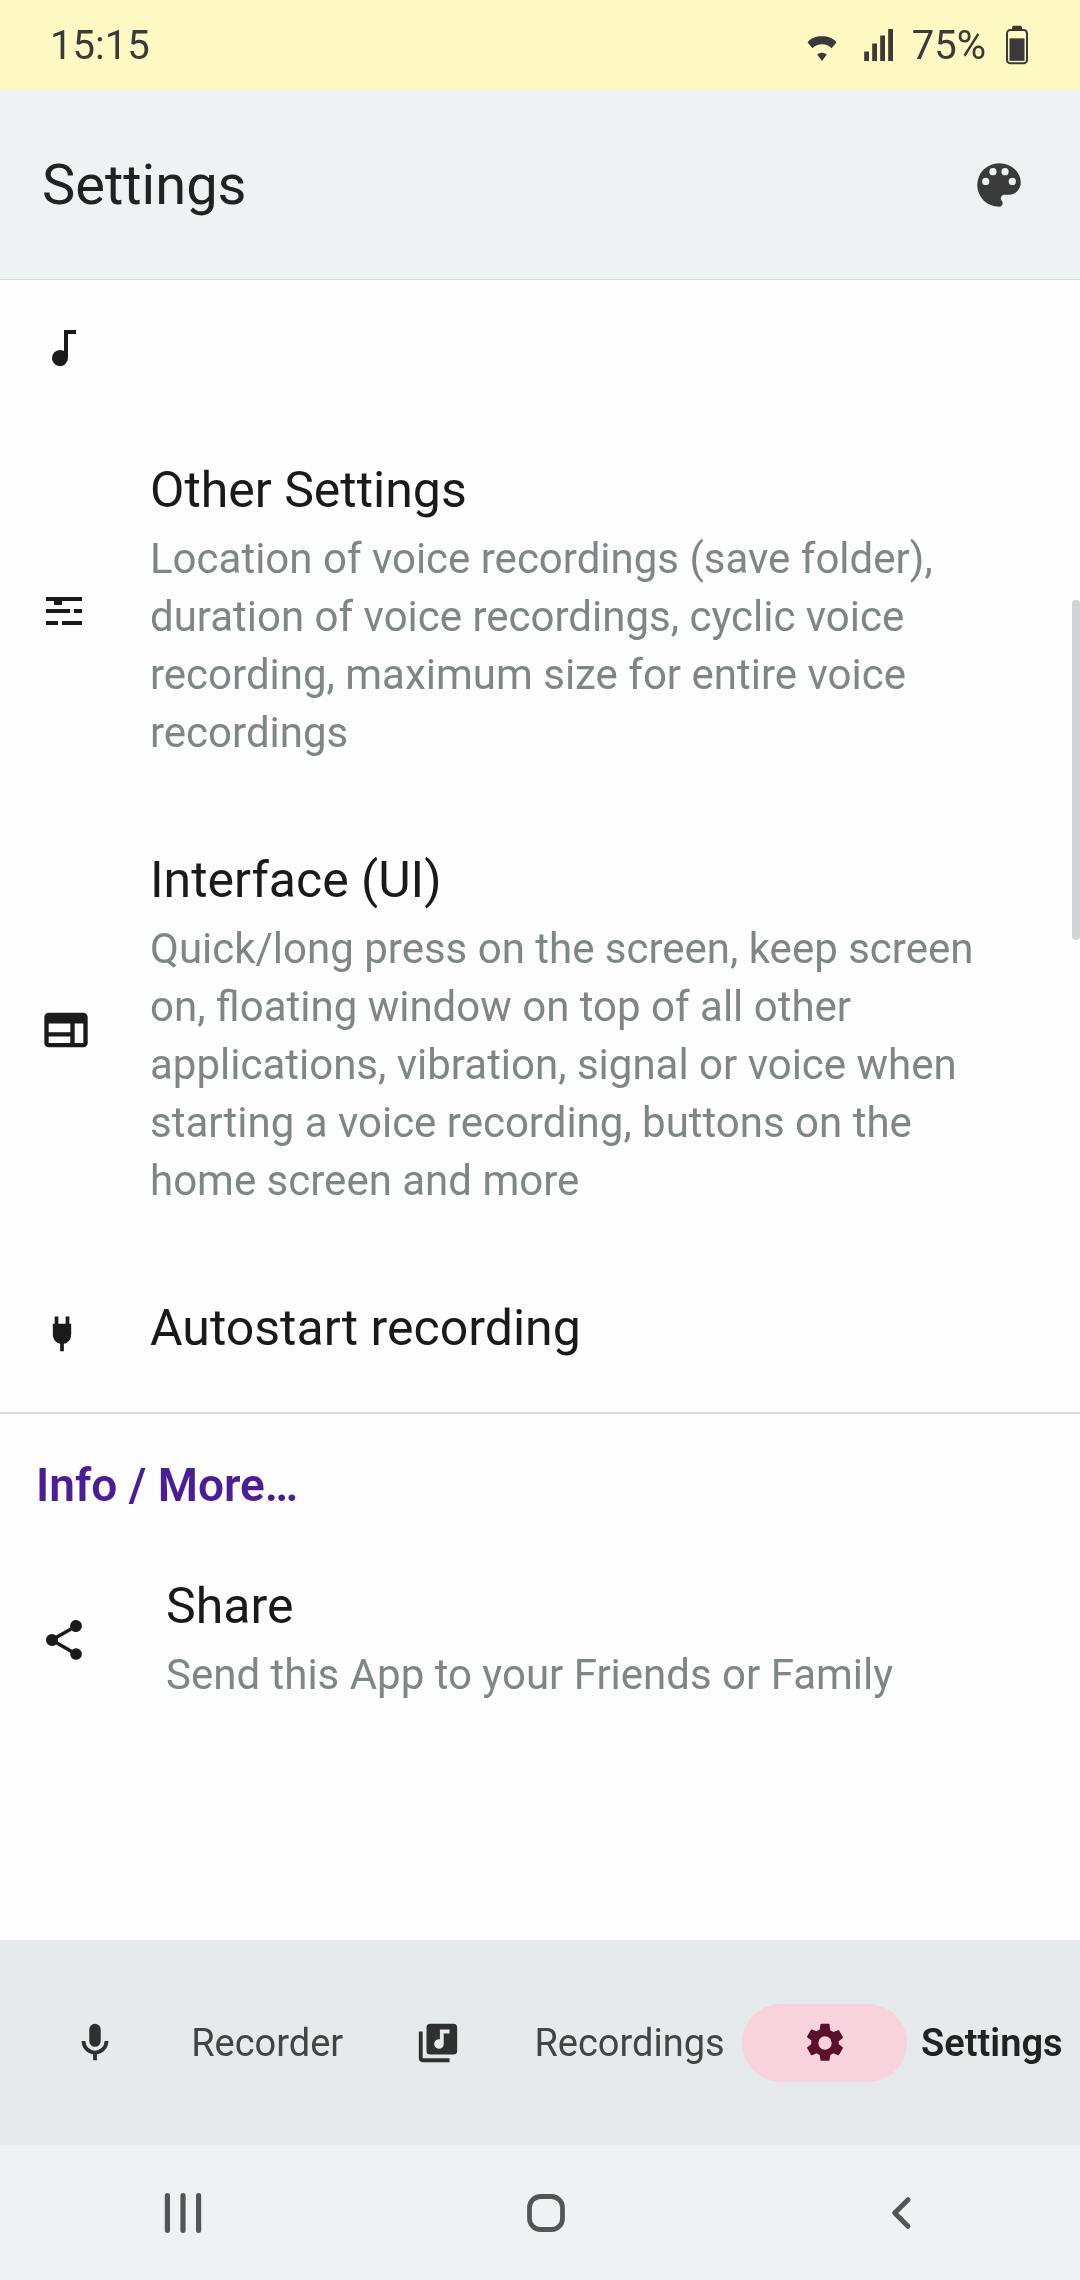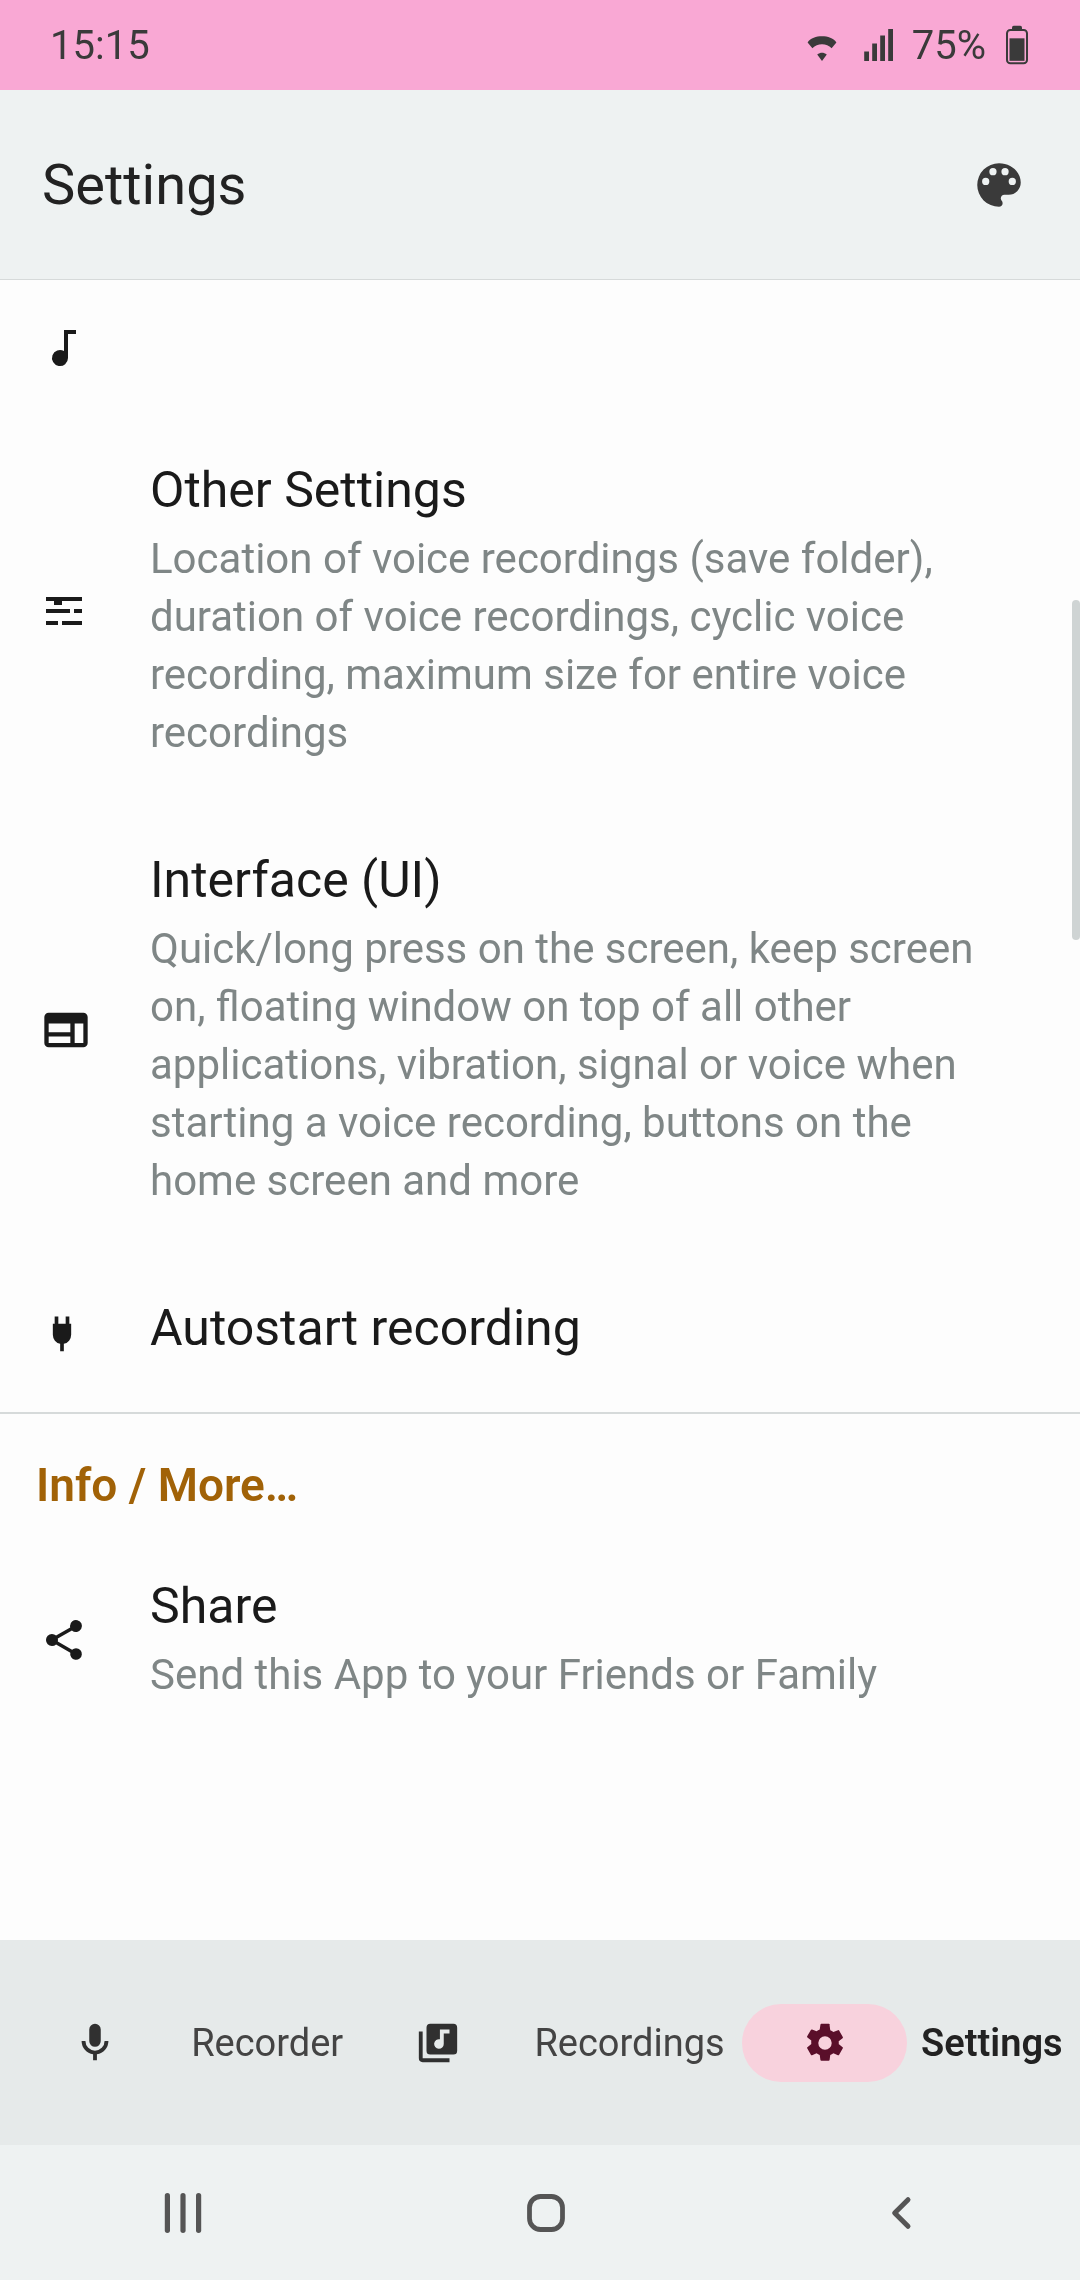--- a/index.html
+++ b/index.html
@@ -1,37 +1,37 @@
 <!DOCTYPE html>
 <html><head>
 <meta charset="utf-8">
 <style>
   * { margin:0; padding:0; box-sizing:border-box; -webkit-font-smoothing:antialiased; }
   html,body { width:1080px; height:2280px; overflow:hidden; font-family:-apple-system, Roboto, "Helvetica Neue", Arial, sans-serif; background:#eef2f2; color:#1a1a1a; }
   .screen { width:1080px; height:2280px; display:flex; flex-direction:column; }
 
   
-  .status-bar { height:90px; display:flex; align-items:center; justify-content:space-between; padding:0 50px; font-size:40px; color:#3a3a3a; background:#f9a8d4; }
+  .status-bar { height:90px; display:flex; align-items:center; justify-content:space-between; padding:0 50px; font-size:40px; color:#3a3a3a; background:#fef9c3; }
   .status-right { display:flex; align-items:center; gap:18px; }
   .status-right svg { display:block; }
 
   
   .header { height:190px; display:flex; align-items:center; justify-content:space-between; padding:0 42px; background:#eef2f2; border-bottom:1px solid #d6dada; }
   .header-title { font-size:56px; font-weight:400; color:#222; }
   .palette-btn { width:78px; height:78px; display:flex; align-items:center; justify-content:center; border-radius:50%; }
 
   
   .content { flex:1; overflow:hidden; background:#fdfdfd; }
   .item { display:flex; align-items:center; padding:44px 40px 44px 40px; }
   .item-icon { width:110px; flex:0 0 110px; display:flex; align-items:center; justify-content:flex-start; }
   .item-text { flex:1; padding-right:20px; }
   .item-title { font-size:50px; font-weight:400; color:#1a1a1a; line-height:1.2; margin-bottom:10px; }
   .item-desc  { font-size:42px; color:#7f8686; line-height:1.38; }
   .divider { height:2px; background:#d6dada; margin:0; }
-  .section-label { font-size:46px; font-weight:600; color:#a16207; padding:44px 36px 20px; }
+  .section-label { font-size:46px; font-weight:600; color:#4c1d95; padding:44px 36px 20px; }
 
   
   .tabbar { flex:0 0 205px; display:flex; background:#e6eaea; }
   .tab { flex:1; display:flex; flex-direction:row; align-items:center; justify-content:center; gap:14px; }
   .tab-icon-wrap { width:165px; height:78px; border-radius:40px; display:flex; align-items:center; justify-content:center; }
   .tab.active .tab-icon-wrap { background:#f8d2dd; }
   .tab-label { font-size:38px; color:#444; }
   .tab.active .tab-label { font-weight:600; color:#222; }
 
   
@@ -115,21 +115,21 @@
       </div>
       <div class="item-text">
         <div class="item-title">Autostart recording</div>
       </div>
     </div>
 
     <div class="divider"></div>
 
     <div class="section-label">Info / More…</div>
 
-    <div class="item" style="padding-bottom:10px;">
+    <div class="item" style="padding-bottom:10px;gap:16px;">
       <div class="item-icon">
         <svg width="48" height="48" viewBox="0 0 24 24">
             <path fill="#1a1a1a" d="M18 16.08a2.91 2.91 0 0 0-1.96.77L8.91 12.7a3.27 3.27 0 0 0 0-1.39l7.05-4.11A2.99 2.99 0 1 0 15 5a3 3 0 0 0 .09.7L8.04 9.81a3 3 0 1 0 0 4.38l7.12 4.16a2.92 2.92 0 1 0 2.84-2.27z"></path>
           </svg>
       </div>
       <div class="item-text">
         <div class="item-title">Share</div>
         <div class="item-desc">Send this App to your Friends or Family</div>
       </div>
     </div>

